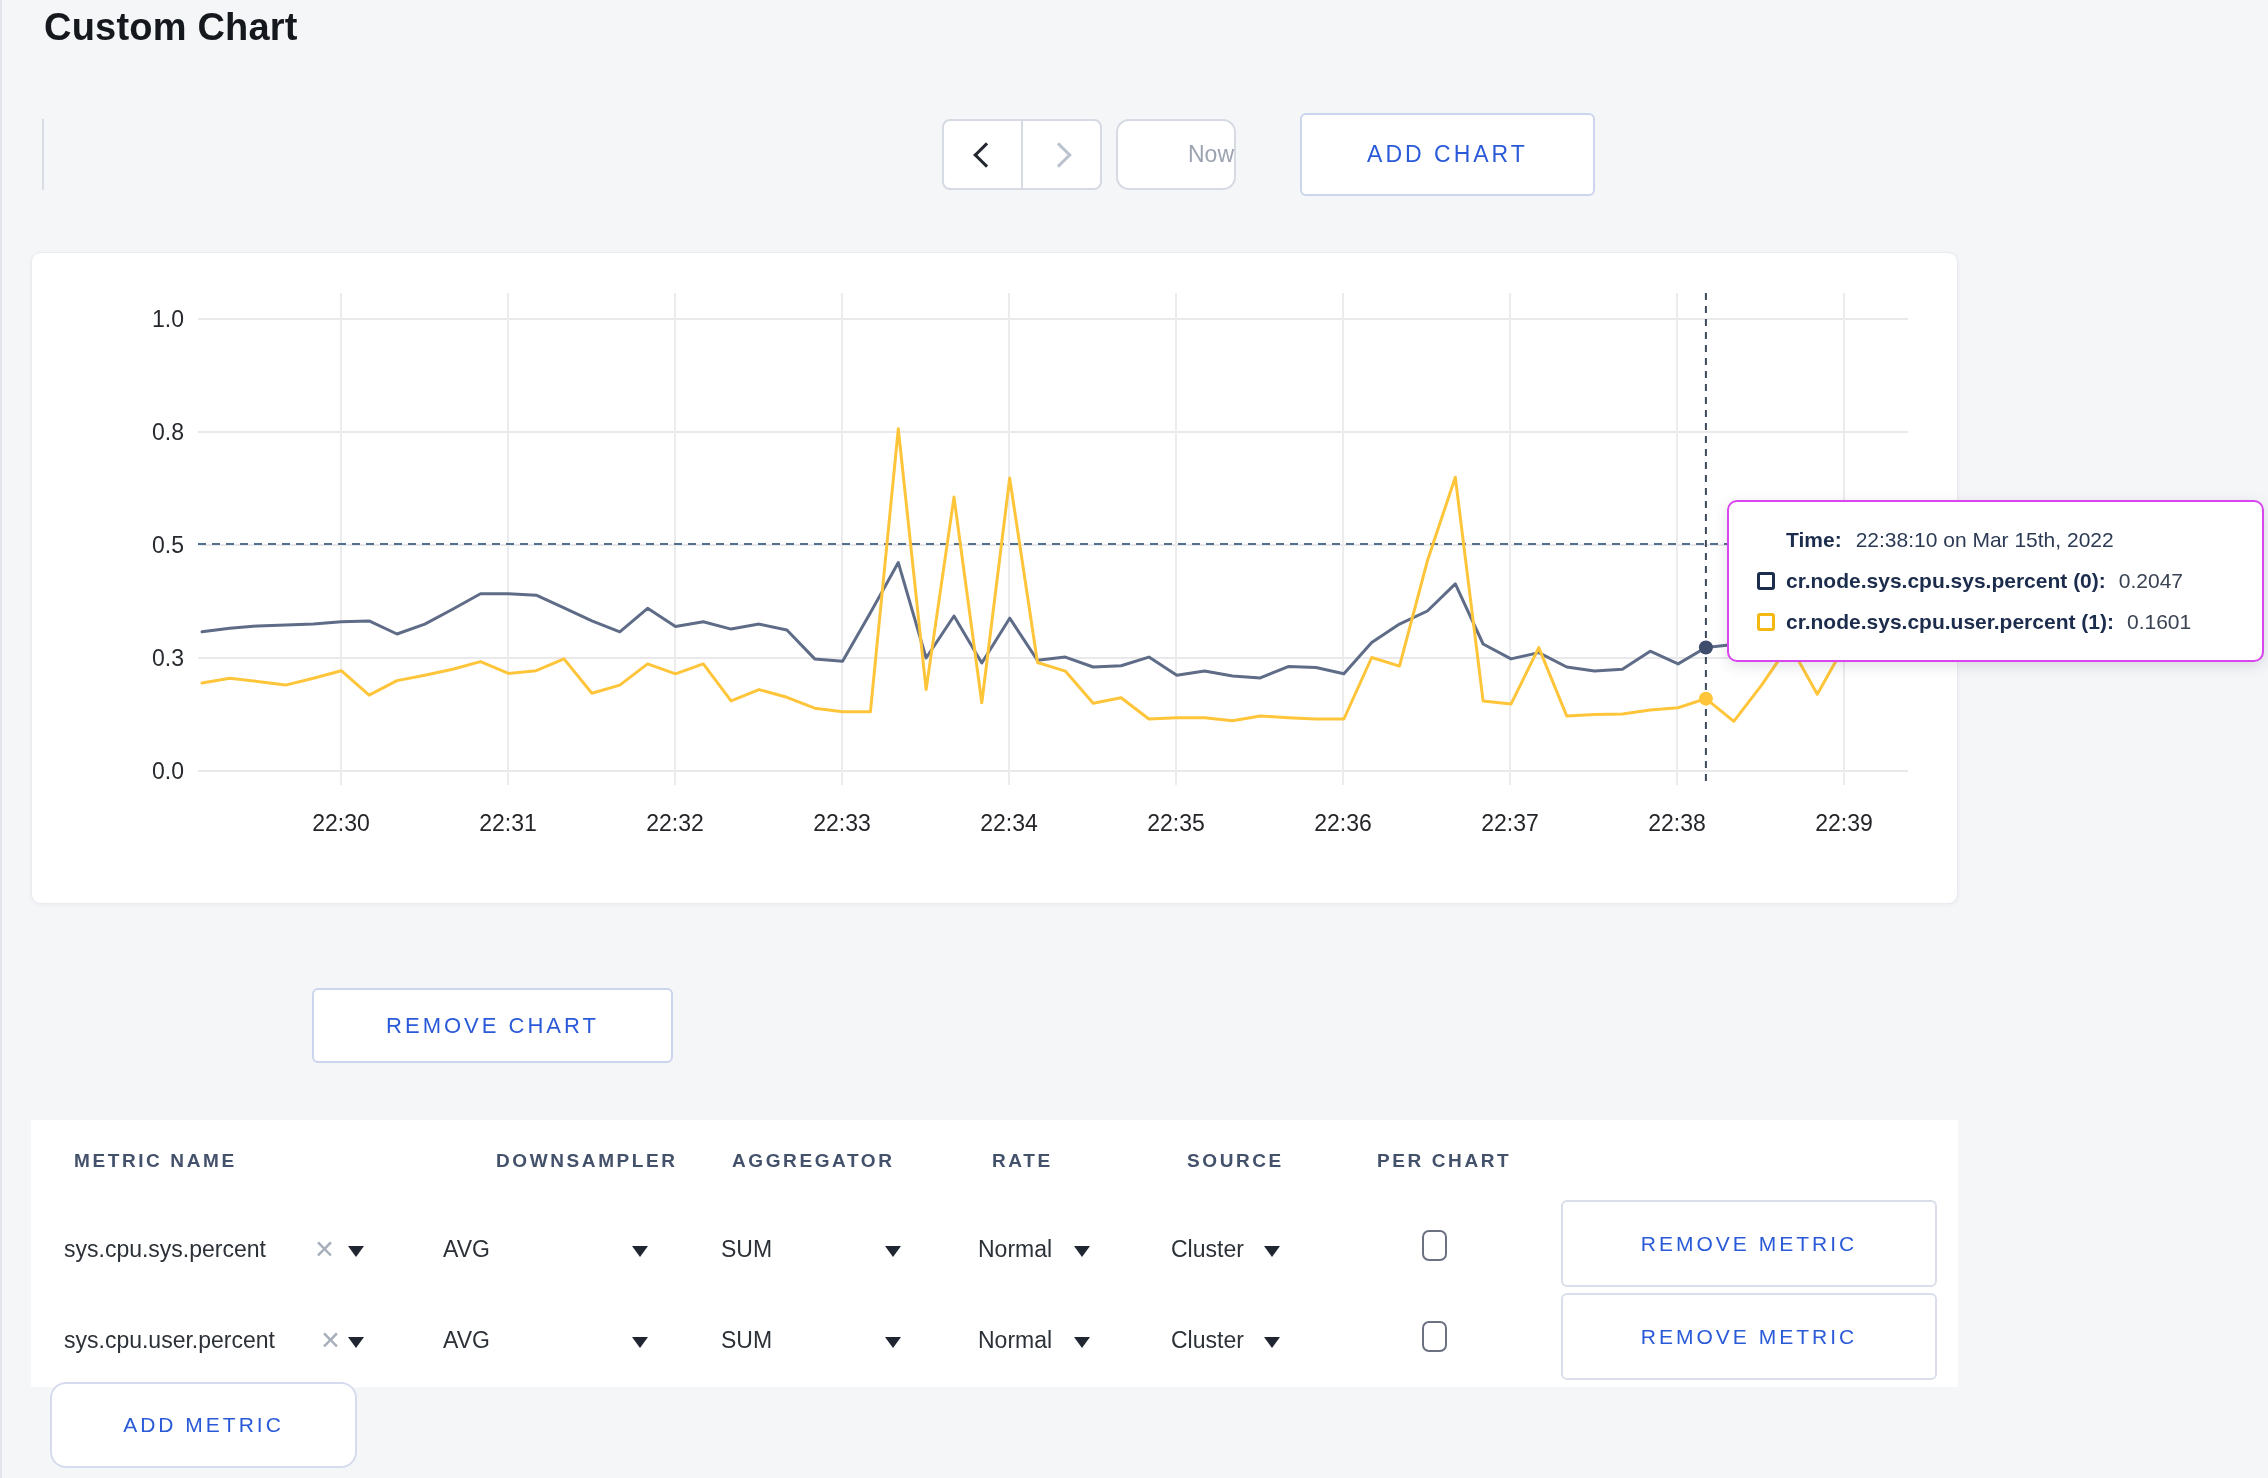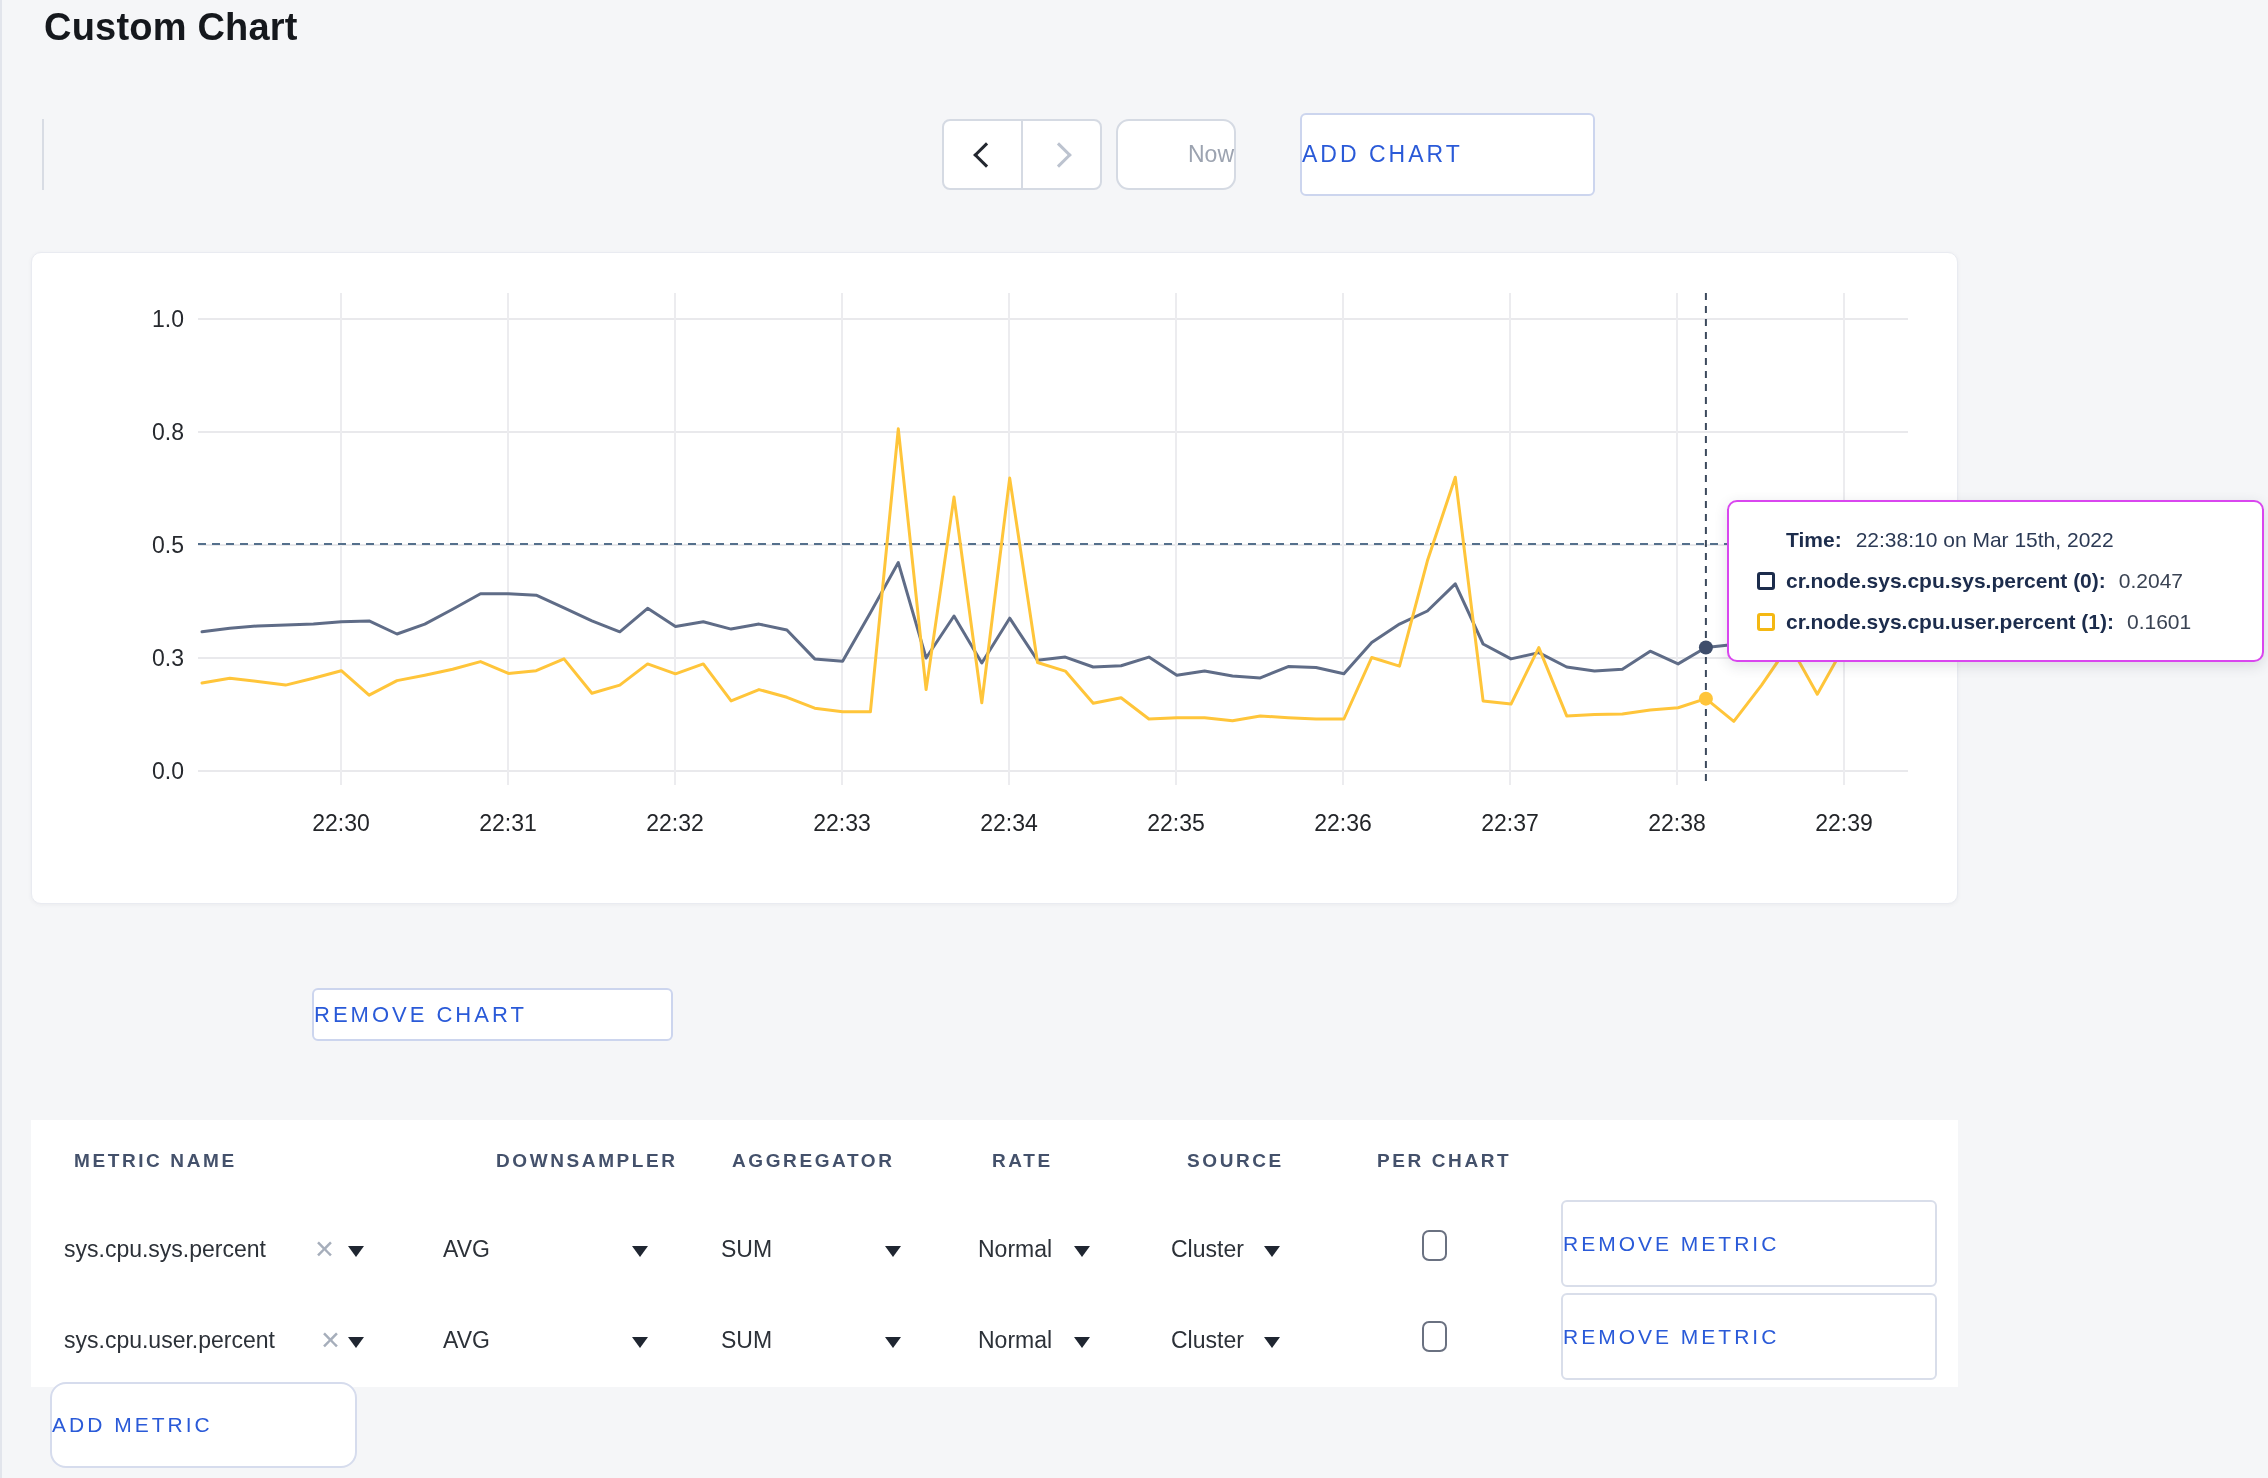--- a/index.html
+++ b/index.html
@@ -44,21 +44,21 @@
   .chev-left{width:15px;height:15px;border-left:3.5px solid #23272f;border-bottom:3.5px solid #23272f;transform:rotate(45deg);margin-left:6px;}
   .chev-right{width:15px;height:15px;border-left:3px solid #bcc3cf;border-bottom:3px solid #bcc3cf;transform:rotate(225deg);margin-right:6px;}
   .now-btn{
     left:1114px;top:119px;width:120px;height:71px;background:#fff;
     border:2px solid #d5dae3;border-radius:13px;box-sizing:border-box;
     display:flex;align-items:center;justify-content:flex-end;
     font-size:23px;color:#9ca3b0;cursor:default;
   }
   .blue-btn{
     background:#fff;border:2px solid #ccd5ee;border-radius:6px;box-sizing:border-box;
-    display:flex;align-items:center;justify-content:flex-start;
+    display:flex;align-items:center;justify-content:center;
     color:#2a5ad8;font-weight:500;letter-spacing:3px;cursor:pointer;
   }
   .add-chart{left:1298px;top:113px;width:295px;height:83px;font-size:23px;}
   
   .chart-card{
     left:29px;top:252px;width:1927px;height:652px;background:#fff;
     border:1px solid #e9ebf1;border-radius:10px;box-sizing:border-box;
     box-shadow:0 1px 4px rgba(60,64,80,.06);
   }
   
@@ -78,21 +78,21 @@
   .tt-name{font-weight:700;color:#1c2c4c;margin-left:11px;}
   .tt-val{color:#3a4353;margin-left:13px;}
   
   .units-btn{
     left:29px;top:984px;width:261px;height:79px;background:#fff;
     border:2px solid #dfe3ea;border-radius:8px;box-sizing:border-box;
     display:flex;align-items:center;justify-content:center;gap:18px;cursor:pointer;
   }
   .units-label{font-size:21px;font-weight:700;color:#20242c;}
   .units-chev{width:12px;height:12px;border-left:2.5px solid #565f6e;border-bottom:2.5px solid #565f6e;transform:rotate(-45deg);margin-top:-6px;}
-  .remove-chart{left:310px;top:988px;width:361px;height:53px;font-size:22px;}
+  .remove-chart{left:310px;top:988px;width:361px;height:75px;font-size:22px;}
   
   .table-card{
     left:29px;top:1120px;width:1927px;height:267px;background:#fff;
   }
   .th{
     position:absolute;top:1150px;font-size:19px;font-weight:600;color:#44516b;
     letter-spacing:2.6px;
   }
   .cell-text{position:absolute;font-size:23px;color:#2c3138;}
   .x-icon{position:absolute;font-size:25px;color:#a6aebb;cursor:pointer;}

